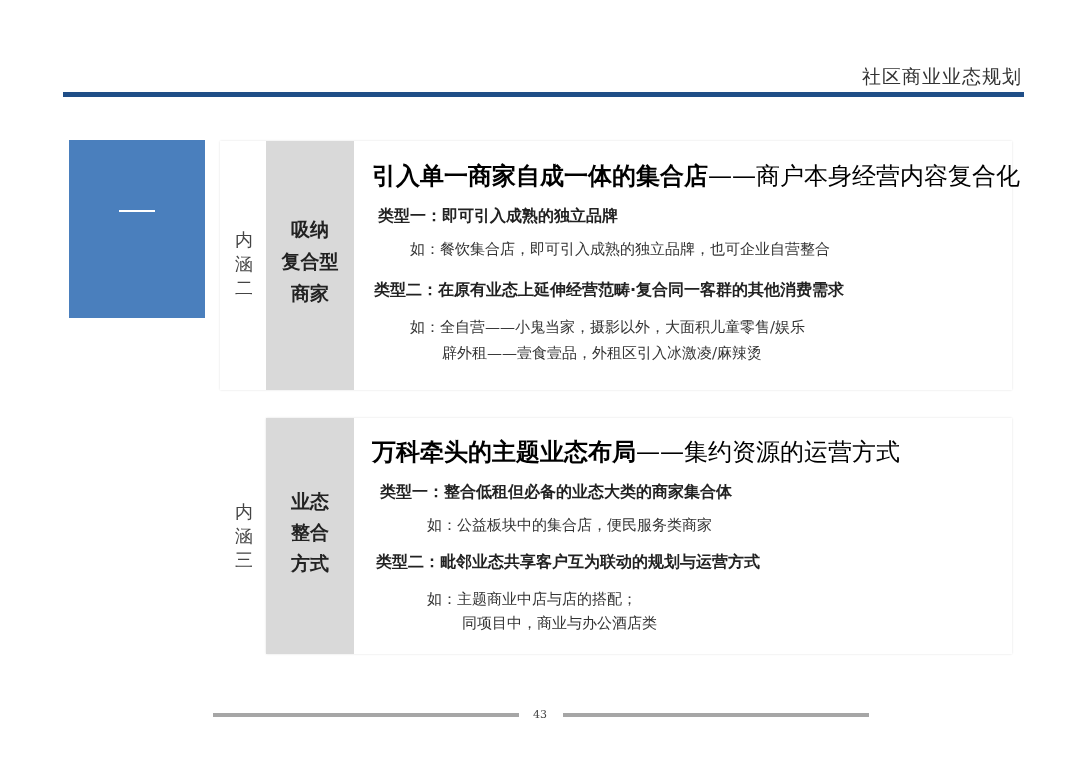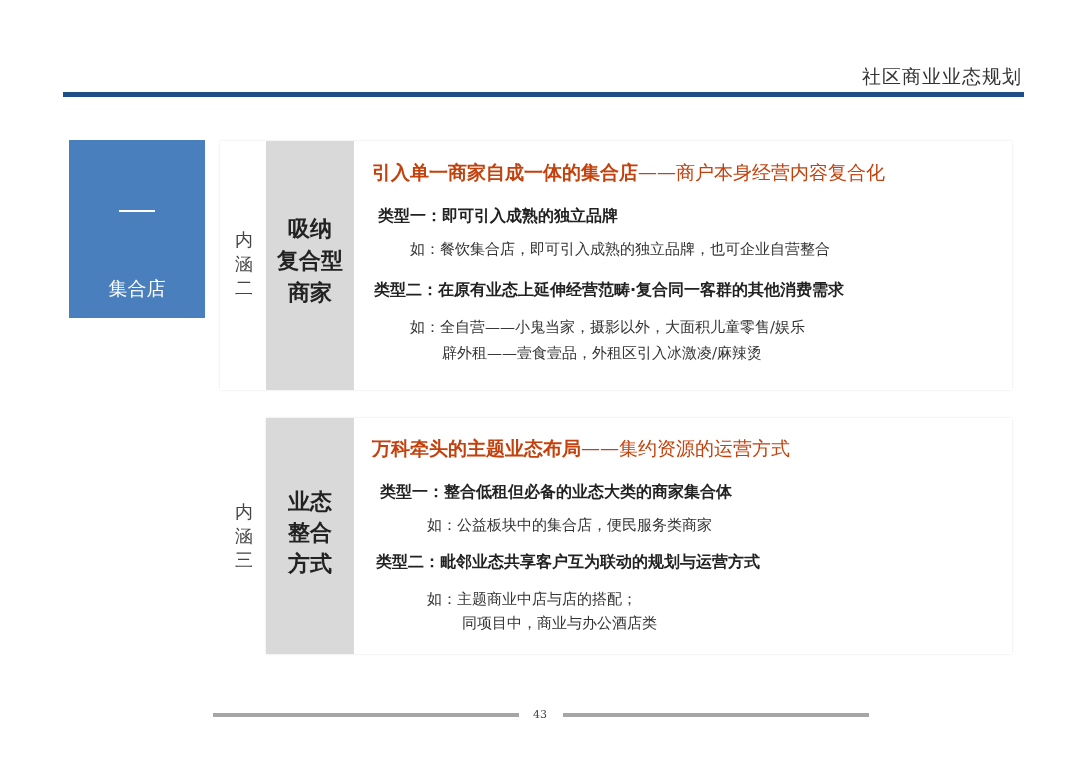--- a/index.html
+++ b/index.html
@@ -16,43 +16,42 @@
   .side-tag .t2 { position:absolute; top:100px; left:0; right:0; }
   .side-tag .t3 { position:absolute; top:136px; left:0; right:0; }
 
   .card { position:absolute; background:#fff; box-shadow:0 0 2px rgba(0,0,0,0.12); }
   .card1 { left:220px; top:141px; width:792px; height:249px; }
   .card2 { left:266px; top:418px; width:746px; height:236px; }
 
   .vert-label { position:absolute; font-family:"DejaVu Serif","Liberation Serif",serif; font-size:18px;
          color:#444; width:22px; line-height:24px; text-align:center; }
   .gray-col { position:absolute; background:#d9d9d9; width:88px; }
-  .gray-col .txt { position:absolute; left:0; right:0; text-align:center; font-size:22px; font-weight:bold;
+  .gray-col .txt { position:absolute; left:0; right:0; text-align:center; font-size:19px; font-weight:bold;
          line-height:32px; color:#222; }
 
-  .headline { position:absolute; font-size:19px; color:#c2410c; white-space:nowrap; }
+  .headline { position:absolute; font-size:24px; color:#000000; white-space:nowrap; }
   .headline b { font-weight:bold; }
   .headline .thin { font-family:"DejaVu Serif","Liberation Serif",serif; font-weight:normal; }
   .type-line { position:absolute; font-size:16px; font-weight:bold; color:#222; white-space:nowrap; }
   .eg-line { position:absolute; font-family:"DejaVu Serif","Liberation Serif",serif; font-size:15px;
          color:#333; white-space:nowrap; }
 
   .footer-rule { position:absolute; top:713px; height:4px; background:#a6a6a6; }
   .page-no { position:absolute; top:708px; left:530px; width:20px; text-align:center;
          font-family:"DejaVu Serif","Liberation Serif",serif; font-size:11px; color:#444; }
 </style>
 </head>
 <body>
 
 <div class="header-title">社区商业业态规划</div>
 <div class="header-rule"></div>
 
 <div class="side-tag">
   <div class="dash"></div>
-  <div class="t3">集合店</div>
 </div>
 
 <div class="card card1"></div>
 <div class="vert-label" style="left:233px; top:228px;">
   <div>内</div>
   <div>涵</div>
   <div>二</div>
 </div>
 <div class="gray-col" style="left:266px; top:141px; height:249px;">
   <div class="txt" style="top:72px;">

